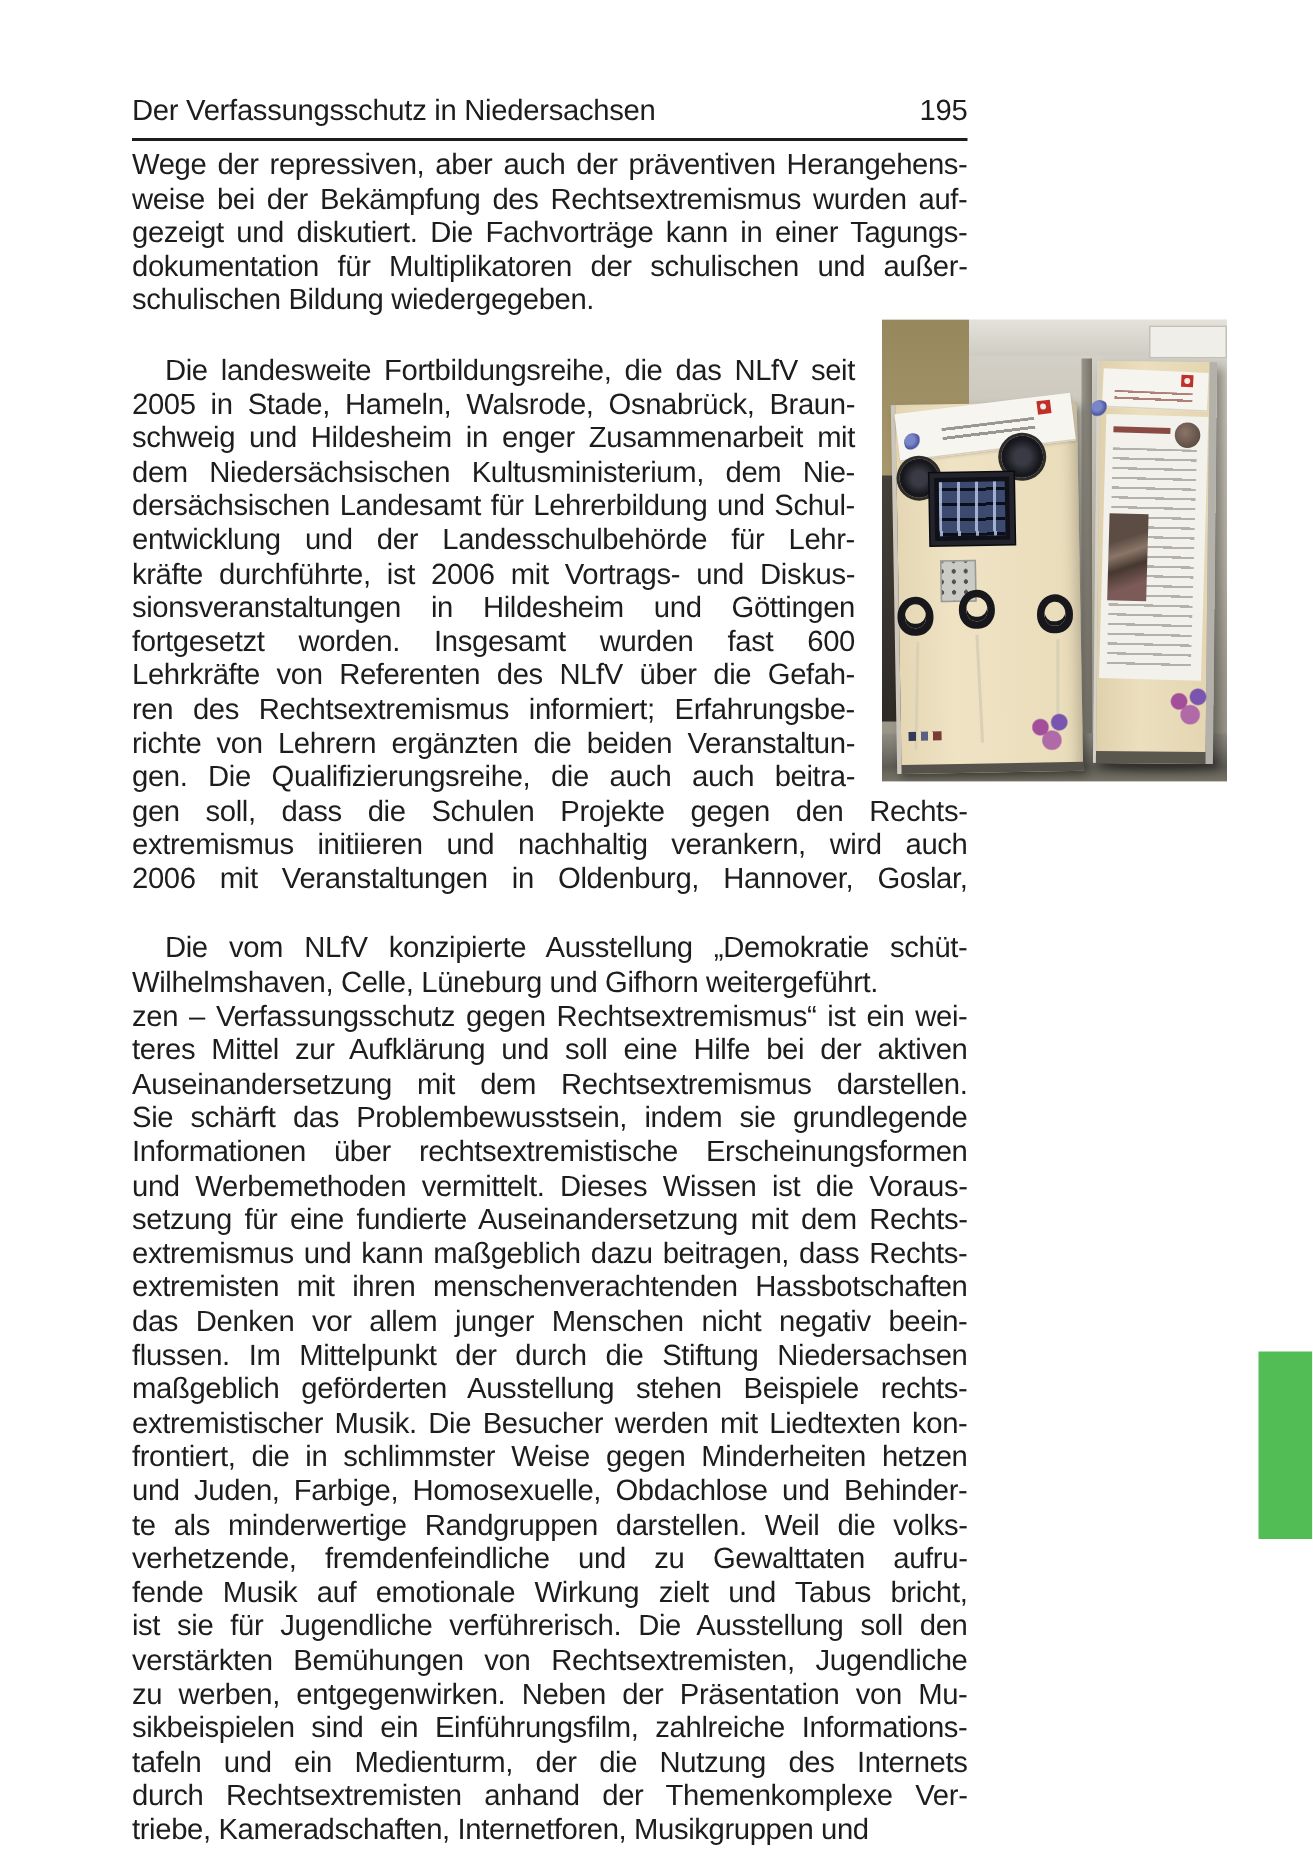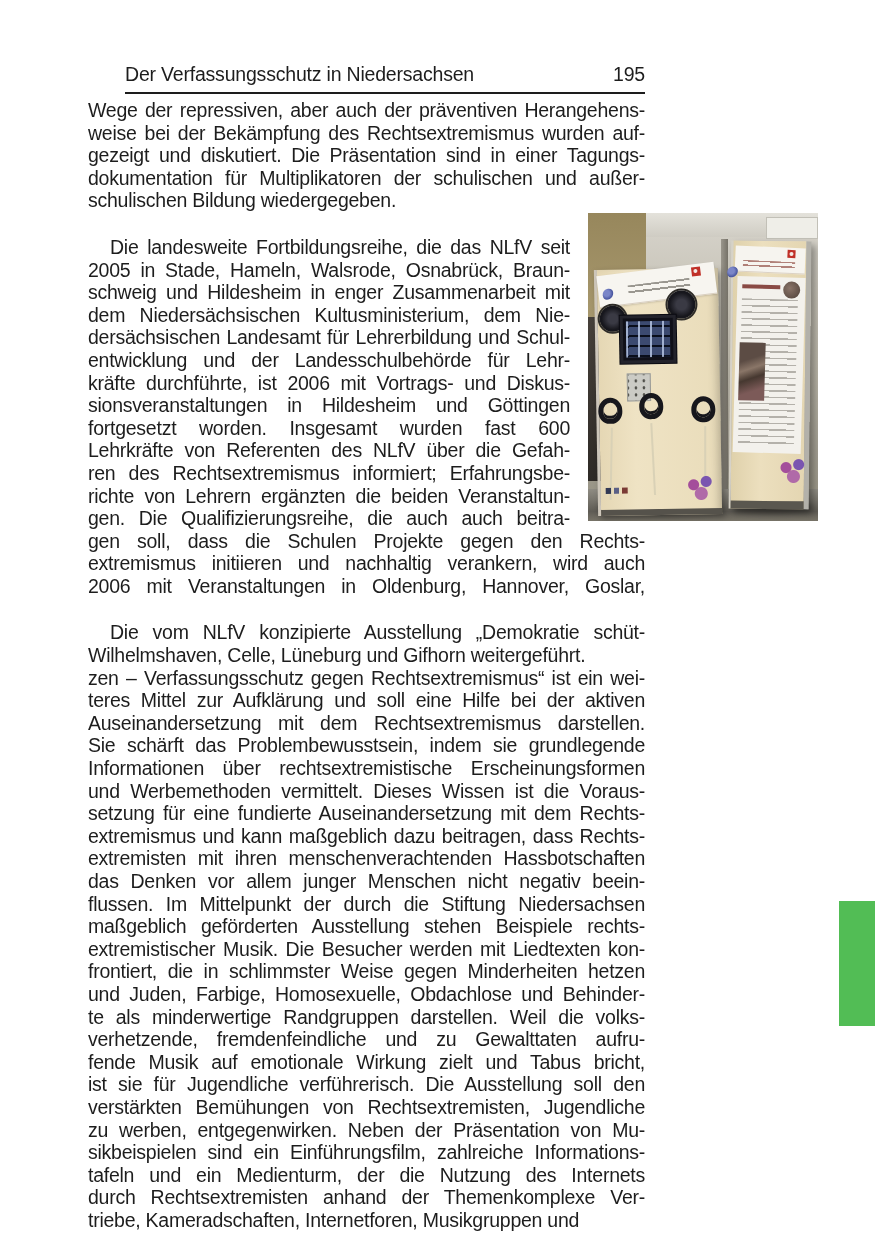--- a/index.html
+++ b/index.html
@@ -6,21 +6,21 @@
   html,body { background:#ffffff; }
   .page {
     position:relative; width:875px; height:1241px; background:#ffffff;
     font-family:"Liberation Sans","DejaVu Sans",sans-serif; color:#1d1d1d;
     overflow:hidden;
   }
   .content { margin-left:88px; width:557px; }
   .pagehead {
     display:flex; justify-content:space-between; align-items:flex-start;
     margin-top:63px; padding-bottom:7px; border-bottom:2px solid #1d1d1d;
-    font-size:19.5px; line-height:22px; letter-spacing:-0.2px;margin-left:37px;
+    font-size:19.5px; line-height:22px; letter-spacing:-0.2px;
   }
   #body-text { margin-top:5px; font-size:19.5px; letter-spacing:-0.25px; }
   .ln { line-height:22.6px; height:22.6px; white-space:normal; text-align:left; }
   .ln.jl { text-align:justify; text-align-last:justify; }
   .ln.ind { text-indent:22px;margin-top:24px; }
 
   
   .figure {
     float:right; width:230px; height:308px;
     margin:1px -173px 0 18px;
@@ -121,21 +121,21 @@
 
     <div class="pagehead" style="border-bottom-color: rgb(29, 29, 29);">
       <span>Der Verfassungsschutz in Niedersachsen</span>
       <span>195</span>
     </div>
 
     <div id="body-text" lang="de">
 
       <div class="ln jl">Wege der repressiven, aber auch der präventiven Herangehens-</div>
         <div class="ln jl">weise bei der Bekämpfung des Rechtsextremismus wurden auf-</div>
-        <div class="ln jl">gezeigt und diskutiert. Die Präsentation sind in einer Tagungs-</div>
+        <div class="ln jl">gezeigt und diskutiert. Die Fachvorträge kann in einer Tagungs-</div>
         <div class="ln jl">dokumentation für Multiplikatoren der schulischen und außer-</div>
         <div class="ln">schulischen Bildung wiedergegeben.</div>
         <div id="figure-photo" class="figure">
         <div class="ph-wall"></div>
         <div class="ph-ceiling"></div>
         <div class="ph-lamp"></div>
         <div class="ph-tanwall"></div>
         <div class="ph-door"></div>
         <div class="ph-pole"></div>
         <div class="ph-floor"></div>

